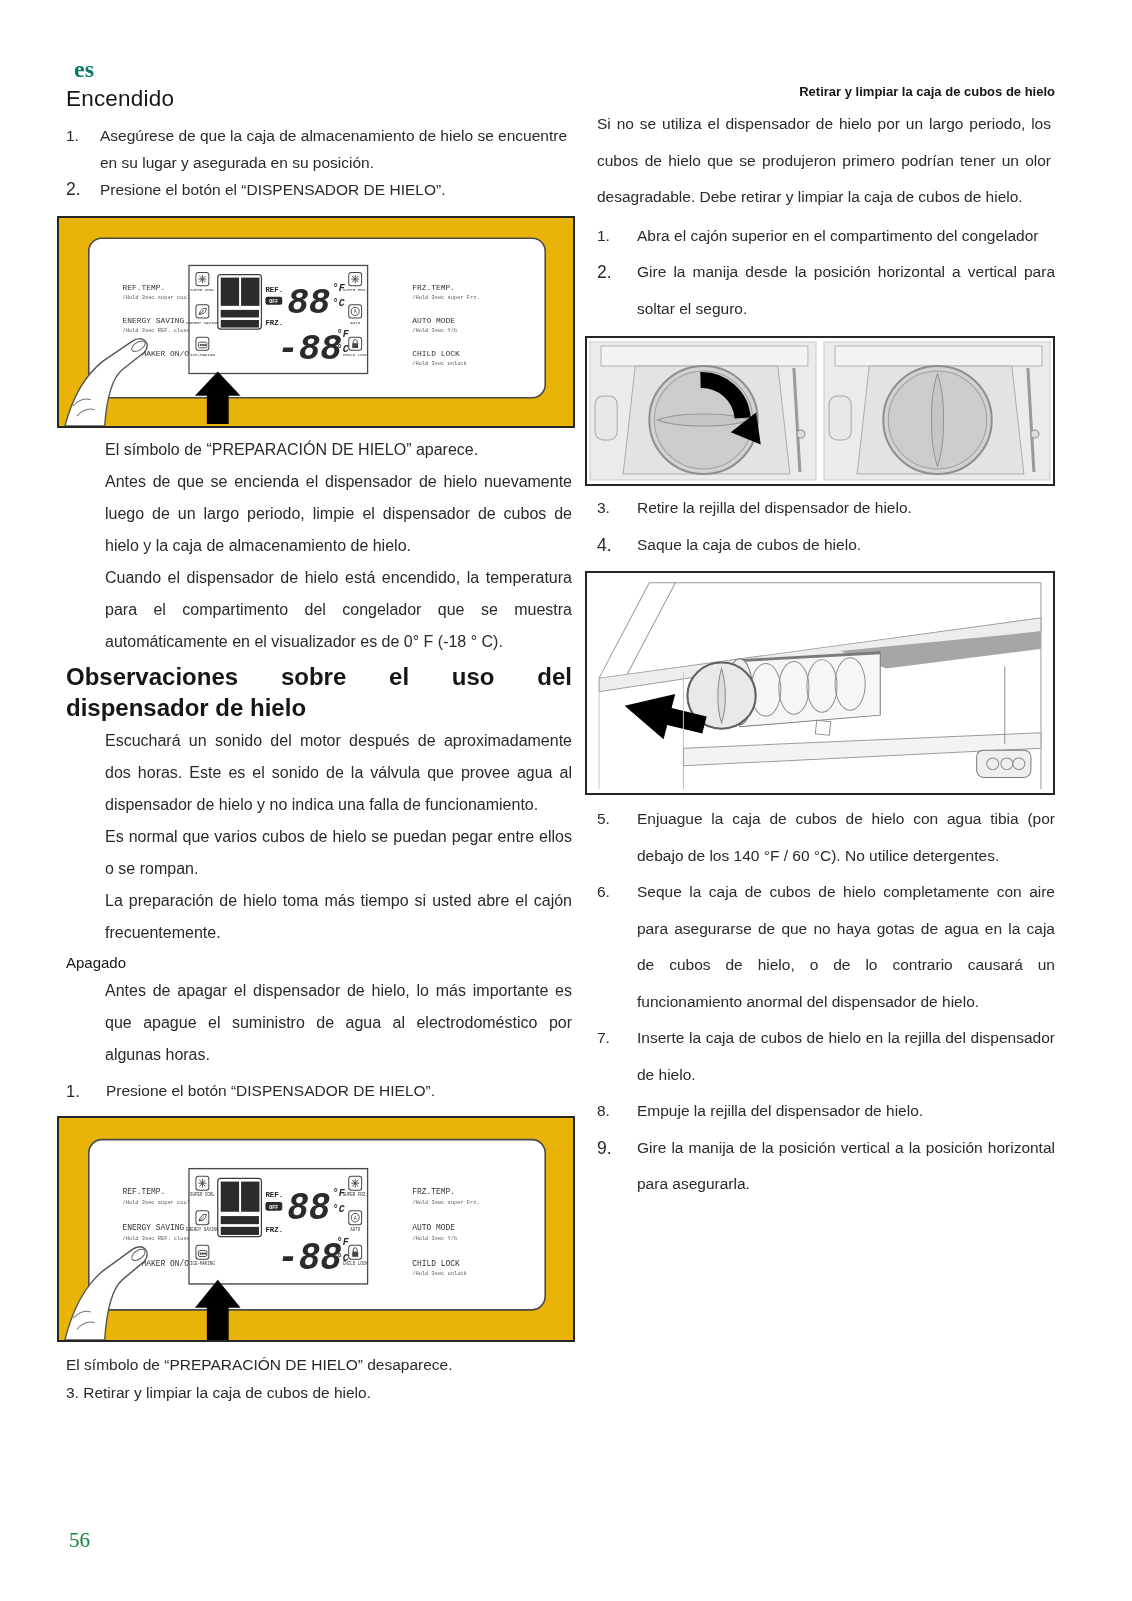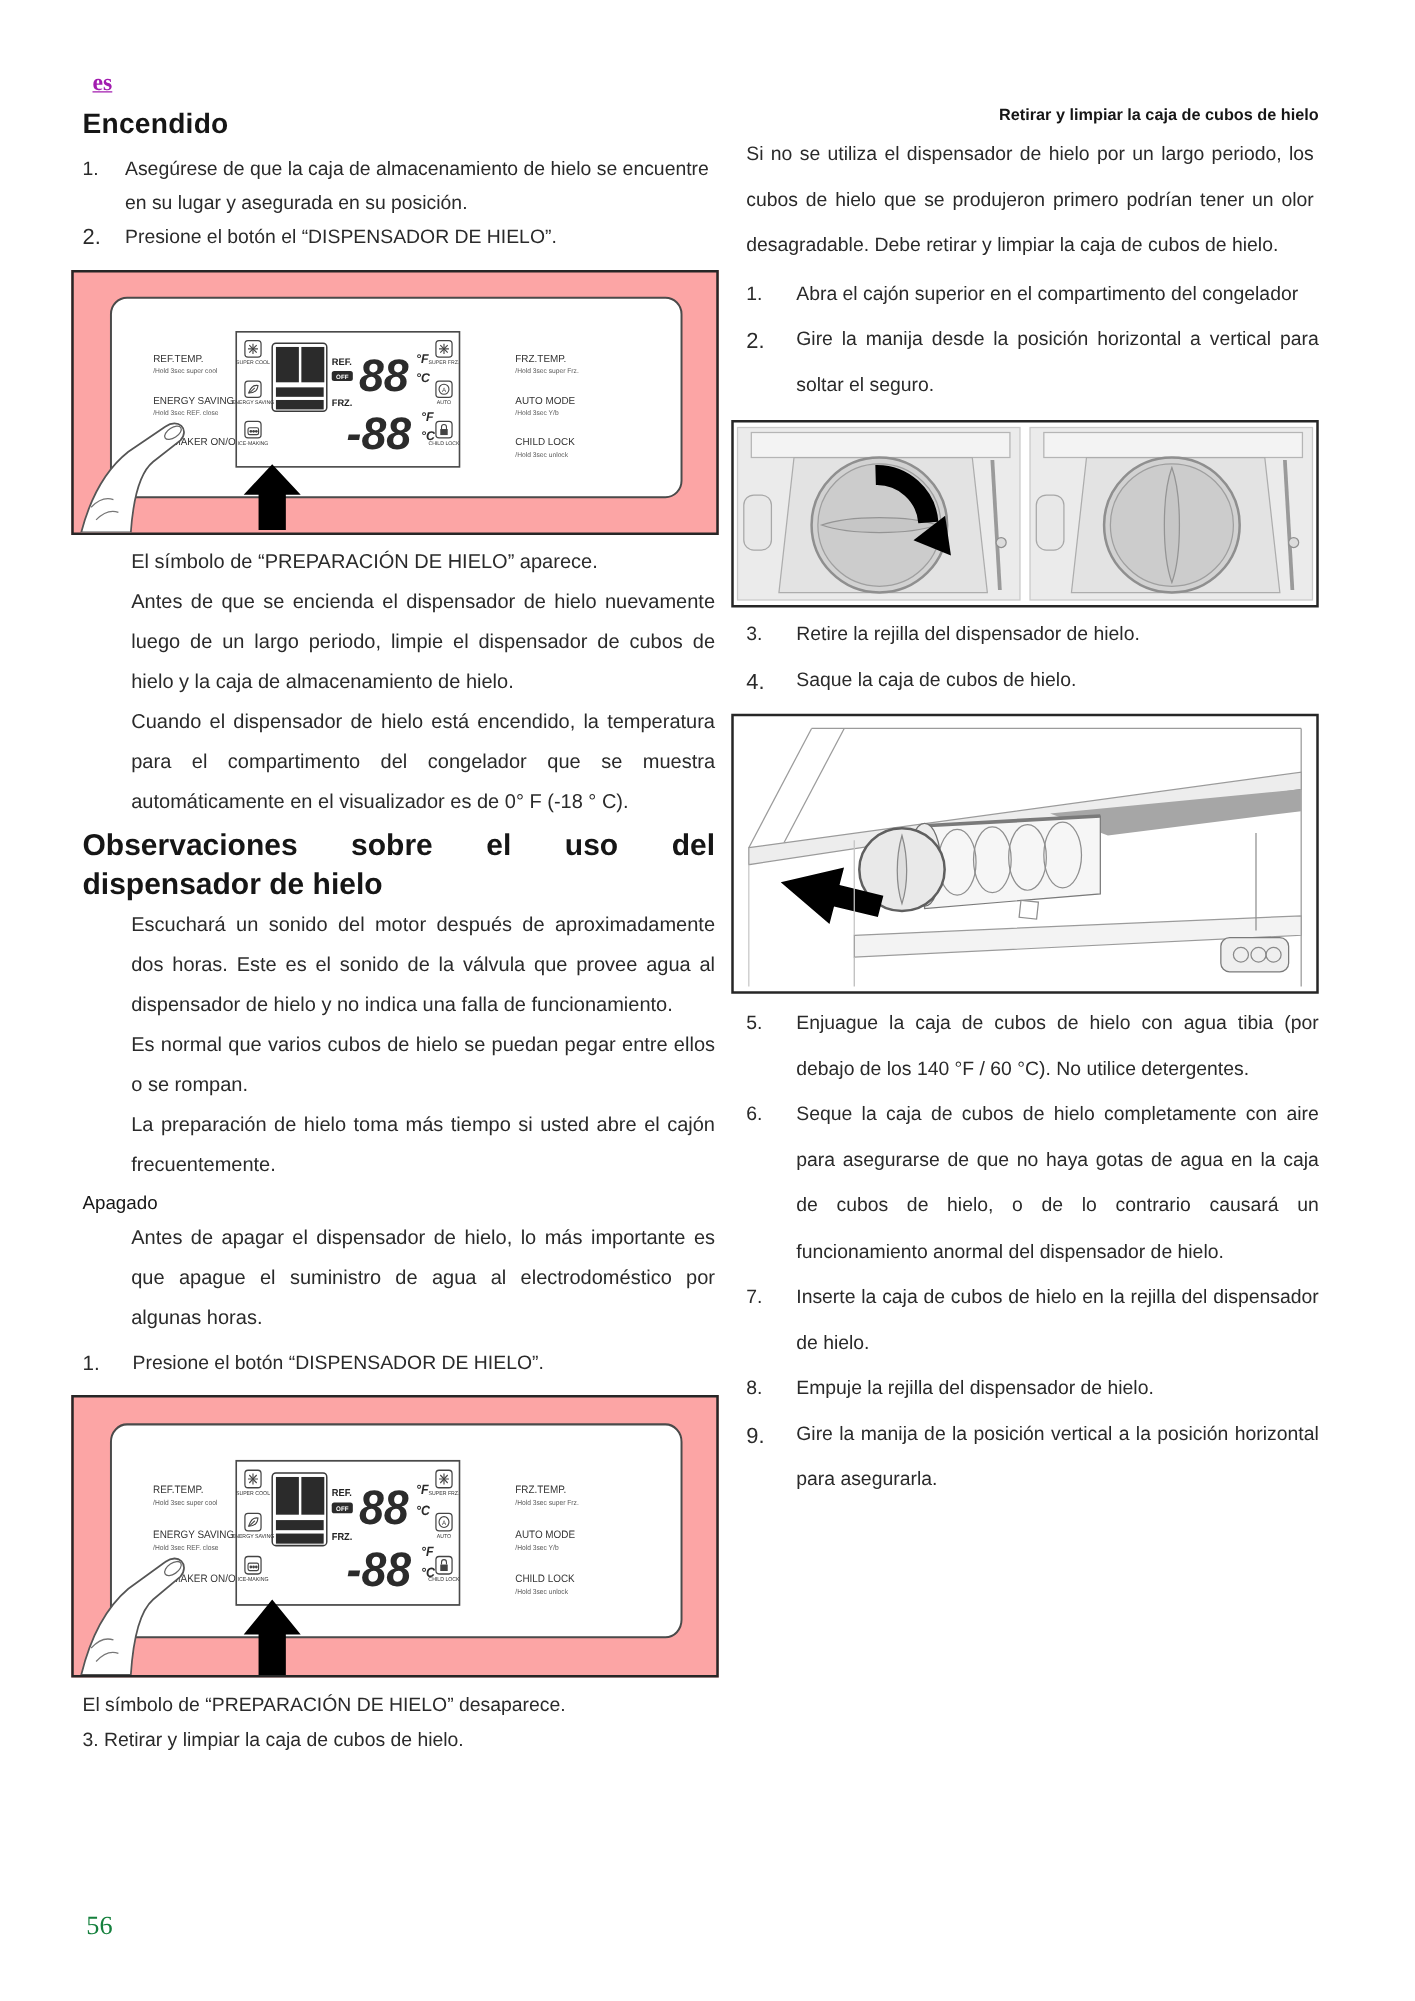--- a/index.html
+++ b/index.html
@@ -2,34 +2,34 @@
 <html><head>
 <meta charset="utf-8">
 <style>
   * { box-sizing: border-box; margin: 0; padding: 0; }
   html,body { background:#e8e8e8; }
   .page {
     position: relative; width: 1132px; height: 1601px; margin: 0 auto;
     background: #ffffff; font-family: "Liberation Sans", sans-serif;
     color: #222; overflow: hidden;
   }
-  .lang { position:absolute; left:74px; top:56px; font-family:"Liberation Serif", serif; font-weight:bold; font-size:19px; color:#a21caf;text-decoration:underline; }
+  .lang { position:absolute; left:74px; top:56px; font-family:"Liberation Serif", serif; font-weight:bold; font-size:24px; color:#0f766e; }
   .pagenum { position:absolute; left:69px; top:1528px; font-family:"Liberation Serif", serif; font-size:21px; color:#15803d; }
 
   .col-left  { position:absolute; left:57px;  top:86px; width:518px; }
   .col-right { position:absolute; left:585px; top:84px; width:470px; }
 
-  h1.enc { font-size:22.5px; font-weight:bold; color:#161616; margin:0 0 10px 9px; letter-spacing:.2px; }
+  h1.enc { font-size:22.5px; font-weight:normal; color:#161616; margin:0 0 10px 9px; letter-spacing:.2px; }
   .ol { margin-left:9px; width:507px; }
   .ol .li { display:flex; line-height:27px; font-size:15.5px; color:#2a2a2a; }
   .ol .num { width:34px; flex:none; }
   .num.big { font-size:17.5px; }
   .ol .txt { flex:1; }
 
-  .fig { border:2px solid #262626; background:#fca5a5; }
+  .fig { border:2px solid #262626; background:#eab308;font-family:Liberation Mono, monospace; }
   .fig-panel1 { margin-top:13px; height:212px; }
   .fig-panel2 { margin-top:10px; height:226px; }
   .fig svg { display:block; width:100%; height:100%; }
 
   .tblock { margin-left:9px; width:506px; }
   p.body { font-size:16px; line-height:32px; text-align:justify; color:#2a2a2a;margin-left:39px; }
   p.first { margin-top:6px; }
   h2.obs { font-size:24px; font-weight:bold; line-height:31px; text-align:justify; color:#161616; margin:3px 0 2px 0; }
   h3.apg { font-size:15px; font-weight:normal; color:#161616; margin:5px 0 4px 0; }
   .stepline { display:flex; font-size:15.5px; line-height:30px; margin:5px 0 0 9px; color:#2a2a2a; }

